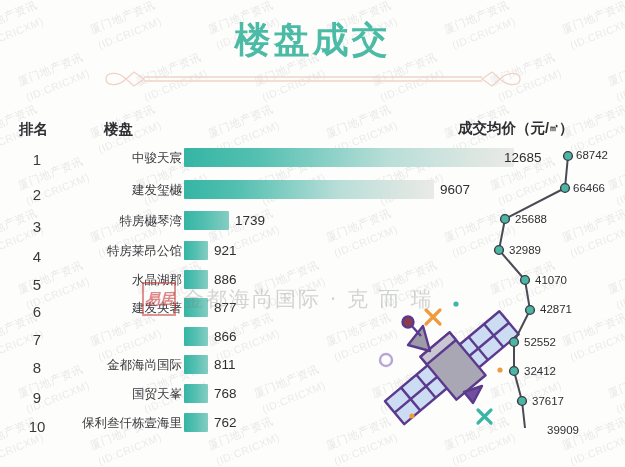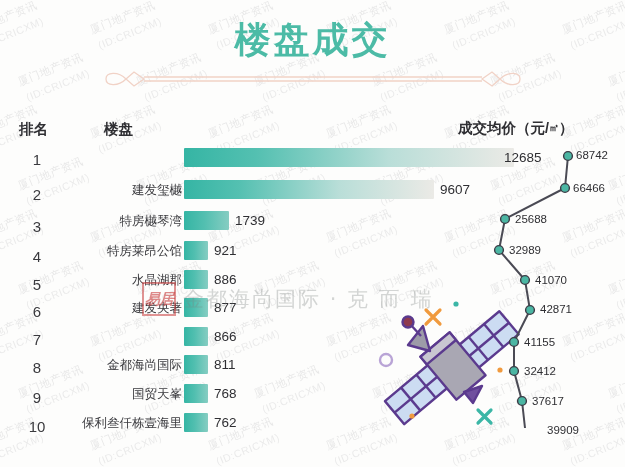--- a/index.html
+++ b/index.html
@@ -315,20 +315,21 @@
 
   <div class="hdr hdr-rank">排名</div>
   <div class="hdr hdr-name">楼盘</div>
   <div class="hdr hdr-price">
     <span>成交均价（元/</span><span class="sup">㎡</span><span>）</span>
   </div>
 
   <div class="rows" id="rowsHost">
       <div class="row" style="top:148px">
         <div class="rank" style="top:3px">1</div>
+        <div class="pname" style="top:2px">中骏天宸</div>
         <div class="bar" style="width:330px;top:0px"></div>
         <div class="bval" style="left:504px;top:2px">12685</div>
       </div>
       <div class="row" style="top:180px">
         <div class="rank" style="top:6px">2</div>
         <div class="pname" style="top:2px">建发玺樾</div>
         <div class="bar" style="width:250px;top:0px"></div>
         <div class="bval" style="left:440px;top:2px">9607</div>
       </div>
       <div class="row" style="top:211px">
@@ -438,17 +439,17 @@
         <circle cx="74" cy="241" r="4.4" fill="#4bb6a3" stroke="#3c3c46" stroke-width="1.4"></circle>
         <circle cx="82" cy="271" r="4.4" fill="#4bb6a3" stroke="#3c3c46" stroke-width="1.4"></circle>
       </svg></div>
 
 <div class="pt-label" style="left:576px;top:149px">68742</div>
     <div class="pt-label" style="left:573px;top:182px">66466</div>
     <div class="pt-label" style="left:515px;top:213px">25688</div>
     <div class="pt-label" style="left:509px;top:244px">32989</div>
     <div class="pt-label" style="left:535px;top:274px">41070</div>
     <div class="pt-label" style="left:540px;top:303px">42871</div>
-    <div class="pt-label" style="left:524px;top:336px">41155</div>
+    <div class="pt-label" style="left:524px;top:336px">52552</div>
     <div class="pt-label" style="left:524px;top:365px">32412</div>
     <div class="pt-label" style="left:532px;top:395px">37617</div>
     <div class="pt-label" style="left:547px;top:424px">39909</div>
   </div>
 
 </body></html>

